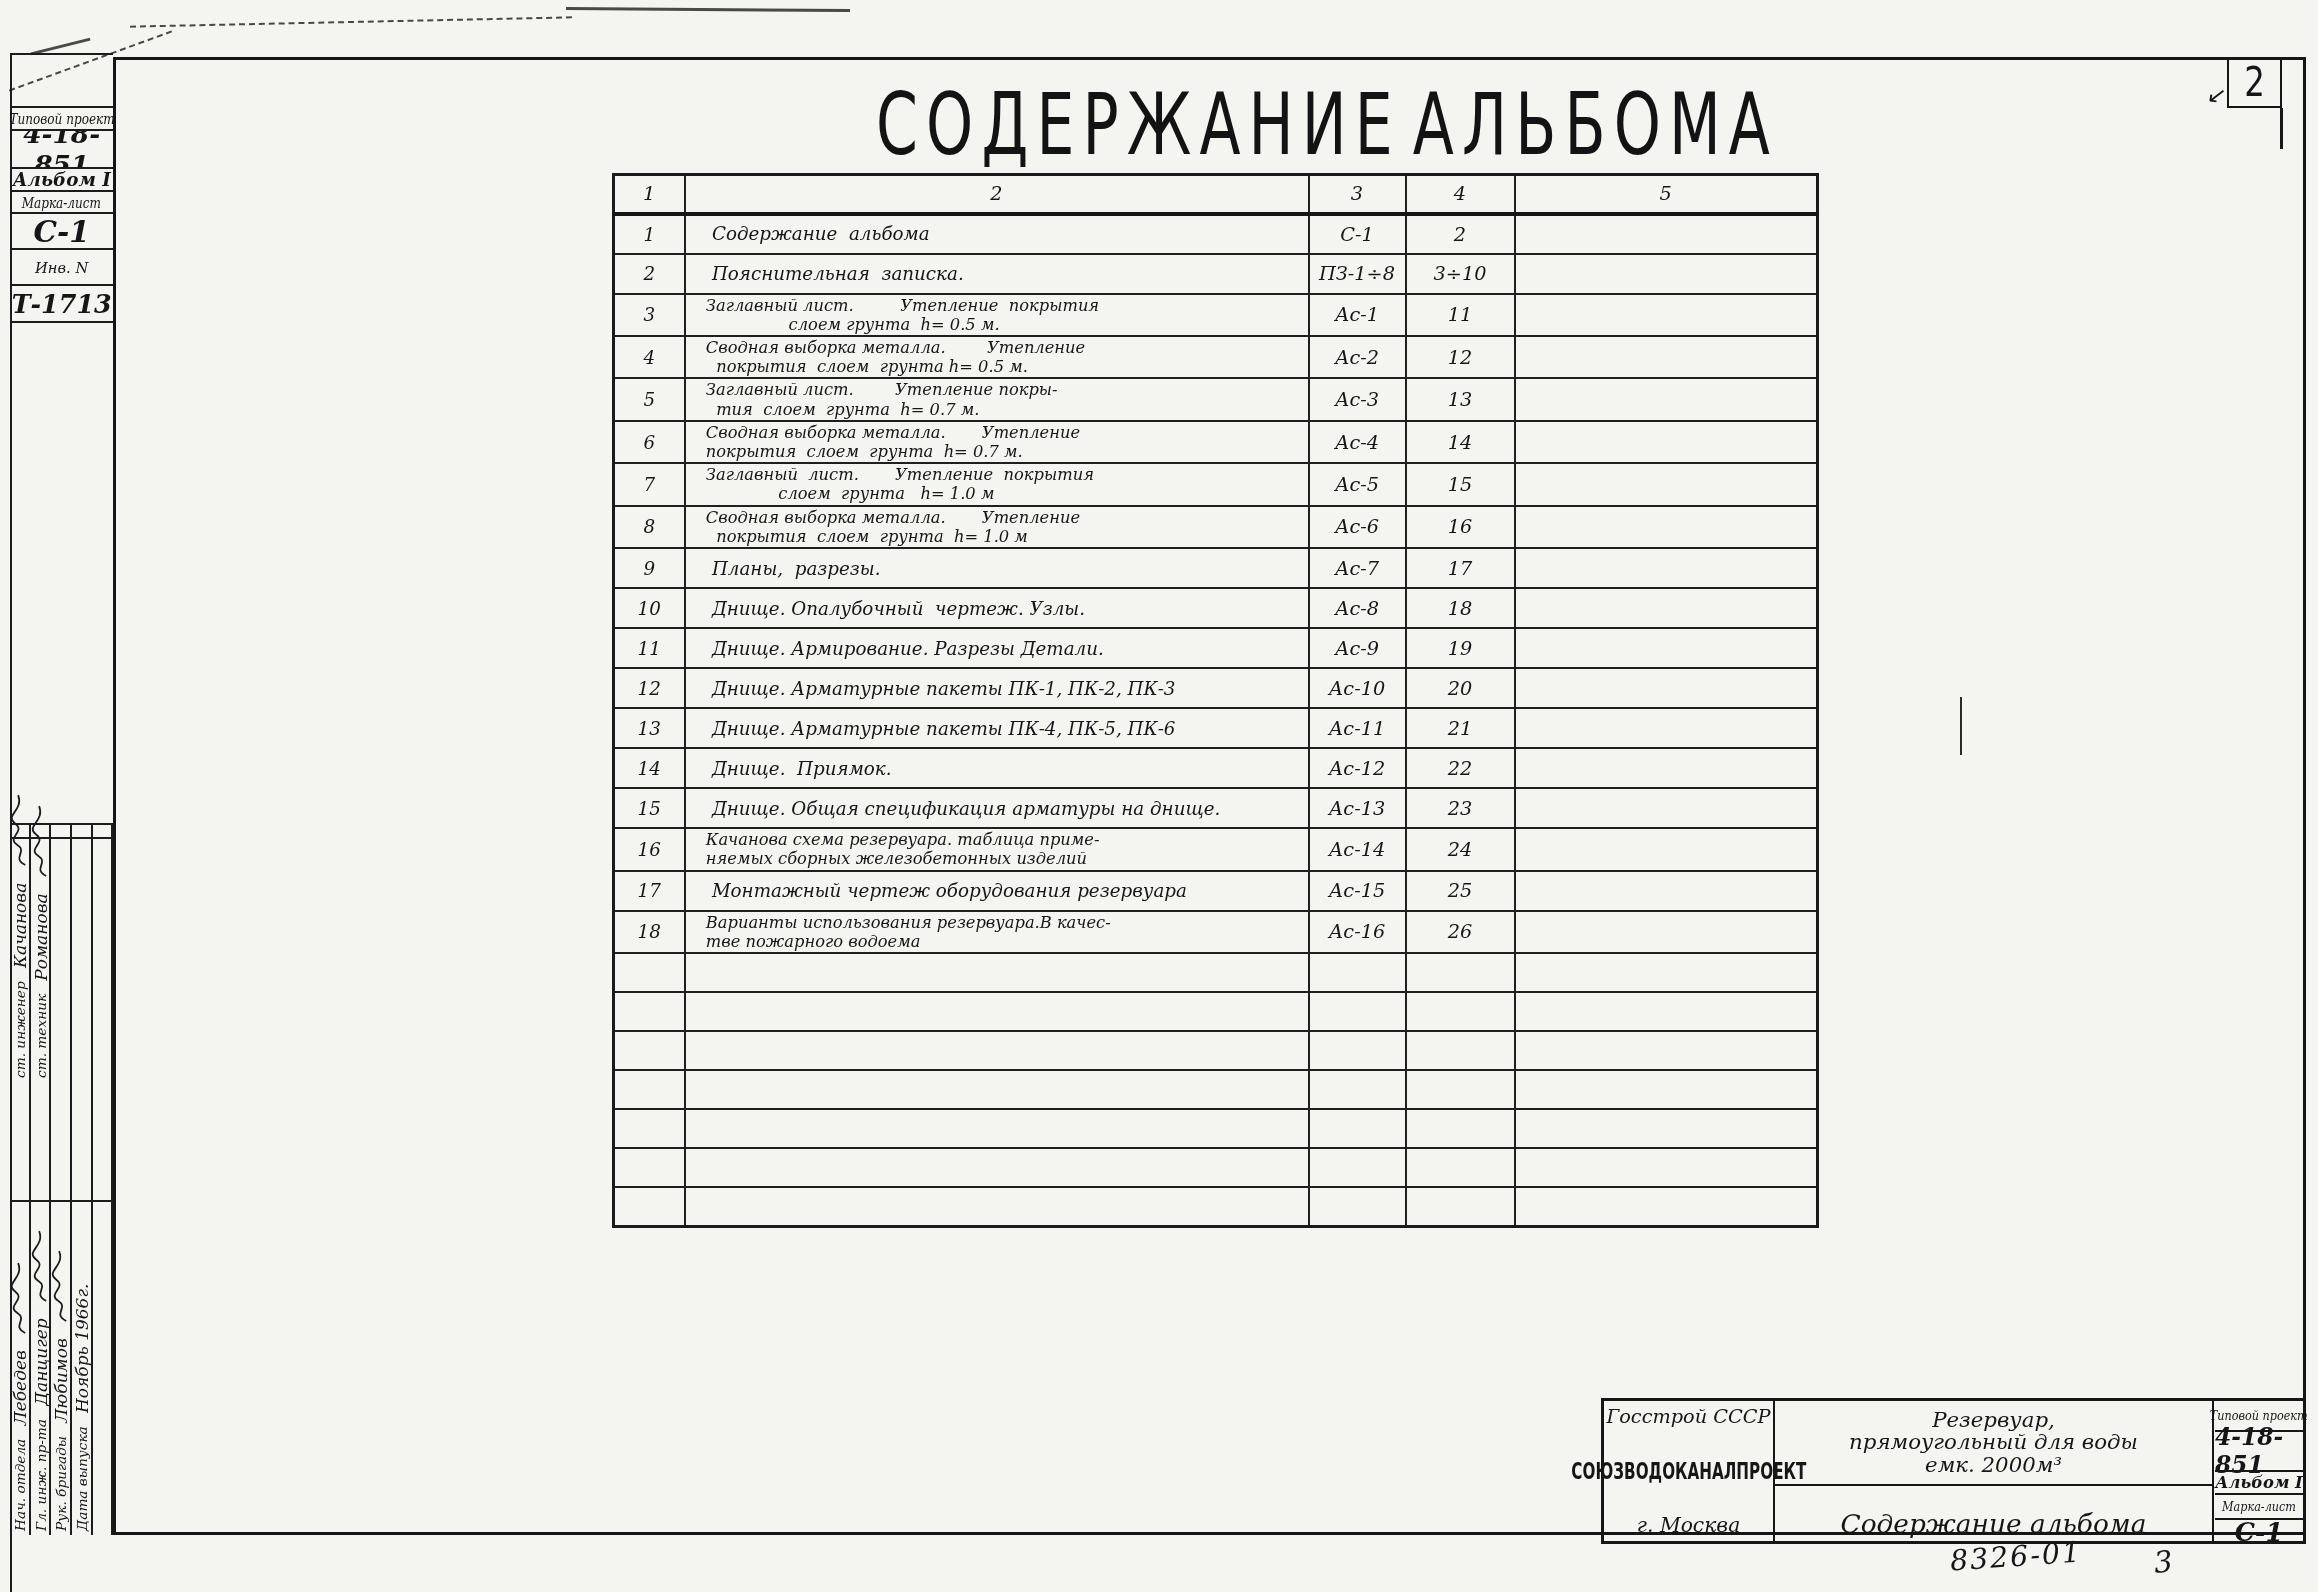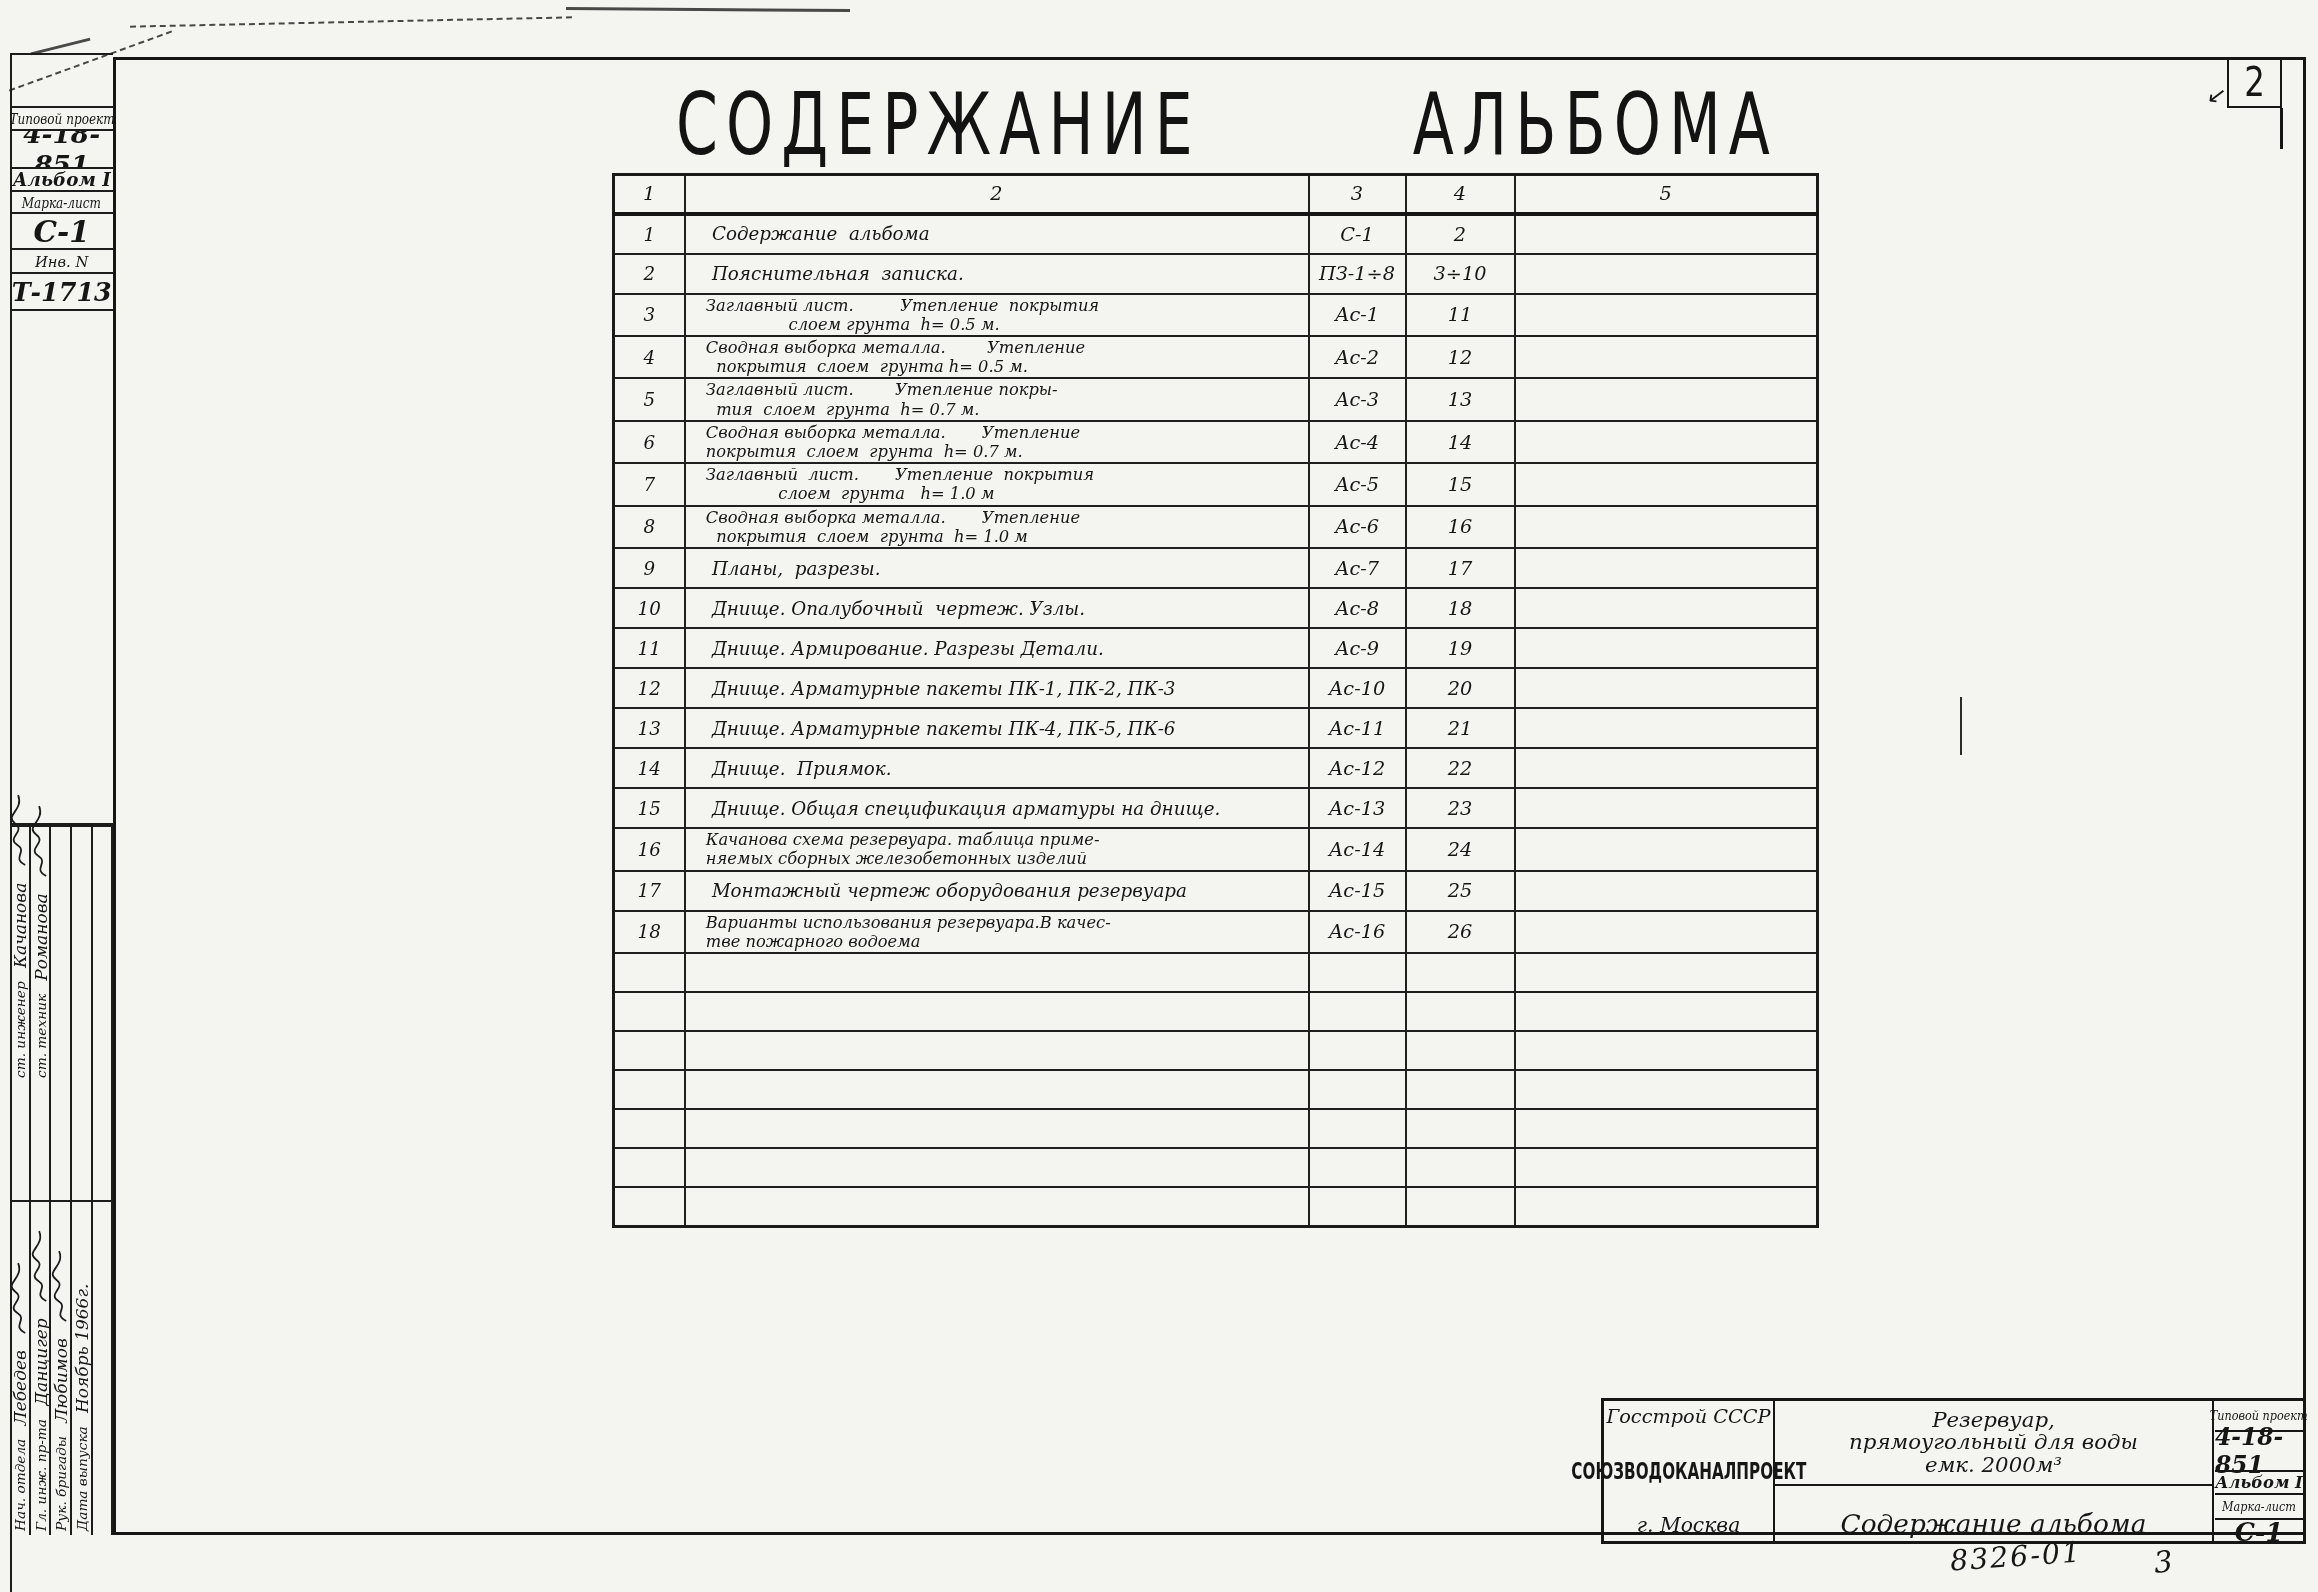--- a/index.html
+++ b/index.html
@@ -26,21 +26,21 @@
   }
   .sheetbox .num{
     font-family:"DejaVu Sans", sans-serif;font-size:32.5px;font-weight:500;
     transform:scaleY(1.25);letter-spacing:0;
   }
   .sheetbox-tail{position:absolute;left:2280px;top:108px;width:2.5px;height:41px;background:#161616;}
   .corner-arrow{position:absolute;left:2207px;top:81px;font-size:23.4px;font-family:"DejaVu Sans",sans-serif;transform:rotate(8deg);}
   
   .big-title{
     position:absolute;left:676px;top:81px;width:1102px;height:86px;
-    display:flex;justify-content:space-between;align-items:center;
+    display:flex;justify-content:flex-end;align-items:center;gap:12px;
   }
   .big-title span{
     font-family:"DejaVu Sans", sans-serif;font-weight:400;font-size:60px;
     letter-spacing:8.1px;transform:scaleY(1.42);transform-origin:center;
     color:#131313;white-space:nowrap;
   }
   
   table.ct{
     position:absolute;left:612px;top:173px;width:1203px;
     border-collapse:collapse;table-layout:fixed;
@@ -338,21 +338,21 @@
   <div class="cell first" style="height:55px;"></div>
   <div class="cell lbl" style="height:23px;">
       <span class="squeeze">Типовой проект</span>
     </div>
   <div class="cell bignum" style="height:38px;">4-18-851</div>
   <div class="cell" style="height:23px;font-size:18.3px;font-weight:700;">Альбом I</div>
   <div class="cell lbl" style="height:22.3px;">
       <span class="squeeze">Марка-лист</span>
     </div>
   <div class="cell" style="height:36px;font-size:29.5px;font-weight:700;">С-1</div>
-  <div class="cell lbl" style="height:24px;">Инв. N</div>
+  <div class="cell lbl" style="height:36px;">Инв. N</div>
   <div class="cell" style="height:37px;font-size:25.4px;font-weight:700;">Т-1713</div>
   <div class="cell" style="height:516px;"></div>
 </div>
 
 <div class="sigblock" style="top:823px;height:377px;border-top:2px solid #1c1c1c;">
     <div class="sigstrip" style="left: 0px; width: 20.5px;">
       <div class="sigrot" style="width: 377px; height: 20.5px; padding-left: 124px;">
         <span class="sigrole" style="margin-right: 13.2px;">ст. инженер</span>
         <span class="signame" style="margin-right: 15.2px;">Качанова</span>
         <svg class="sigsvg" width="76" height="22.3" viewBox="0 0 150 44">

